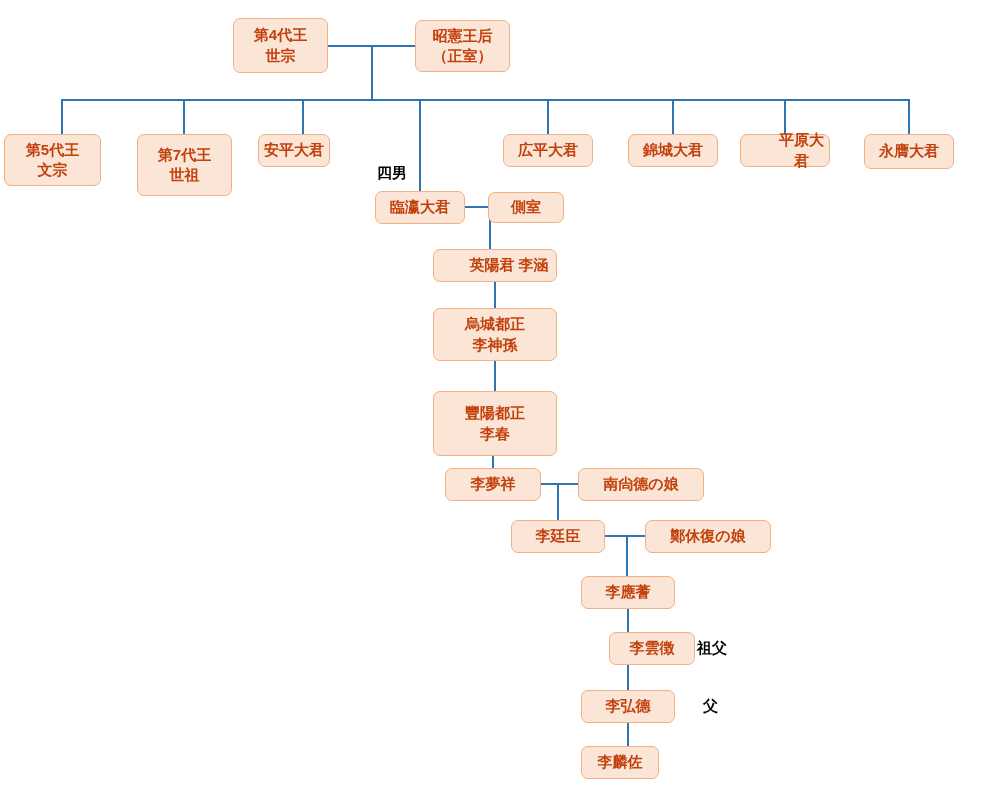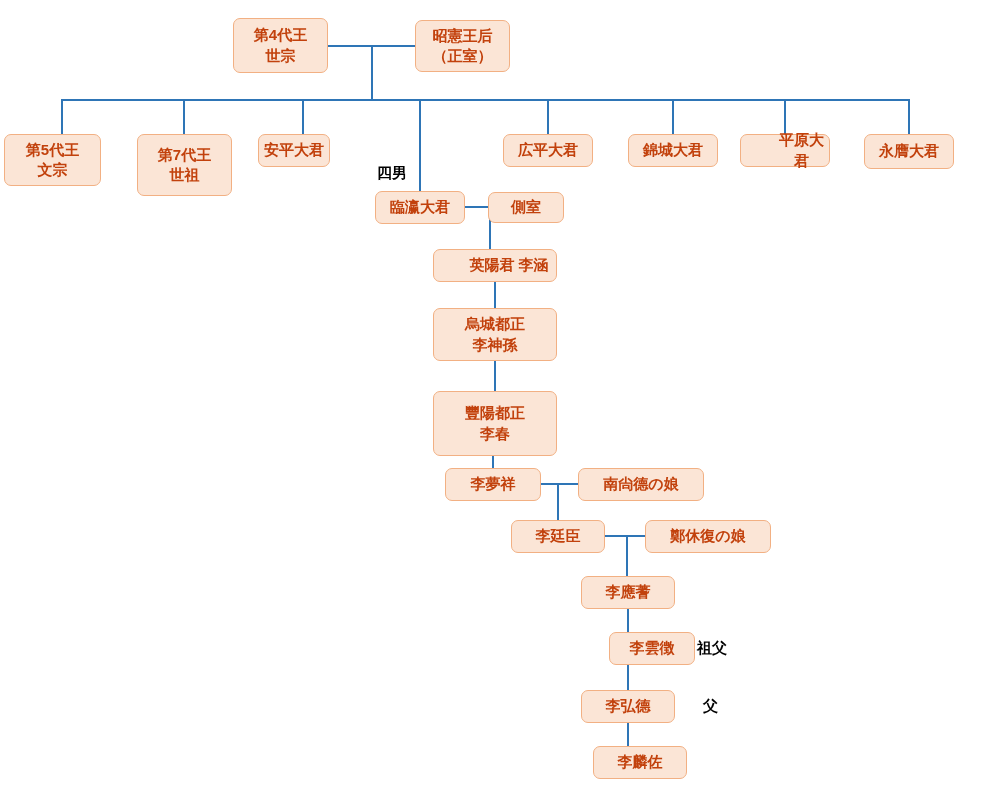--- a/index.html
+++ b/index.html
@@ -100,19 +100,19 @@
 李神孫</div>
   <div class="node" style="left:433px; top:391px; width:124px; height:65px;">豐陽都正
 李春</div>
   <div class="node" style="left:445px; top:468px; width:96px;  height:33px;">李夢祥</div>
   <div class="node" style="left:578px; top:468px; width:126px; height:33px;">南尙德の娘</div>
   <div class="node" style="left:511px; top:520px; width:94px;  height:33px;">李廷臣</div>
   <div class="node" style="left:645px; top:520px; width:126px; height:33px;">鄭休復の娘</div>
   <div class="node" style="left:581px; top:576px; width:94px;  height:33px;">李應蓍</div>
   <div class="node" style="left:581px; top:632px; width:86px;  height:33px;margin-left:28px;">李雲徴</div>
   <div class="node" style="left:581px; top:690px; width:94px;  height:33px;">李弘德</div>
-  <div class="node" style="left:581px; top:746px; width:94px;  height:33px;margin-left:12px;">李麟佐</div>
+  <div class="node" style="left:581px; top:746px; width:78px;  height:33px;">李麟佐</div>
 
   <div class="annotation" style="left:377px; top:164px;">四男</div>
   <div class="annotation" style="left:697px; top:639px;">祖父</div>
   <div class="annotation" style="left:703px; top:697px;">父</div>
 
 </div>
 
 </body></html>

